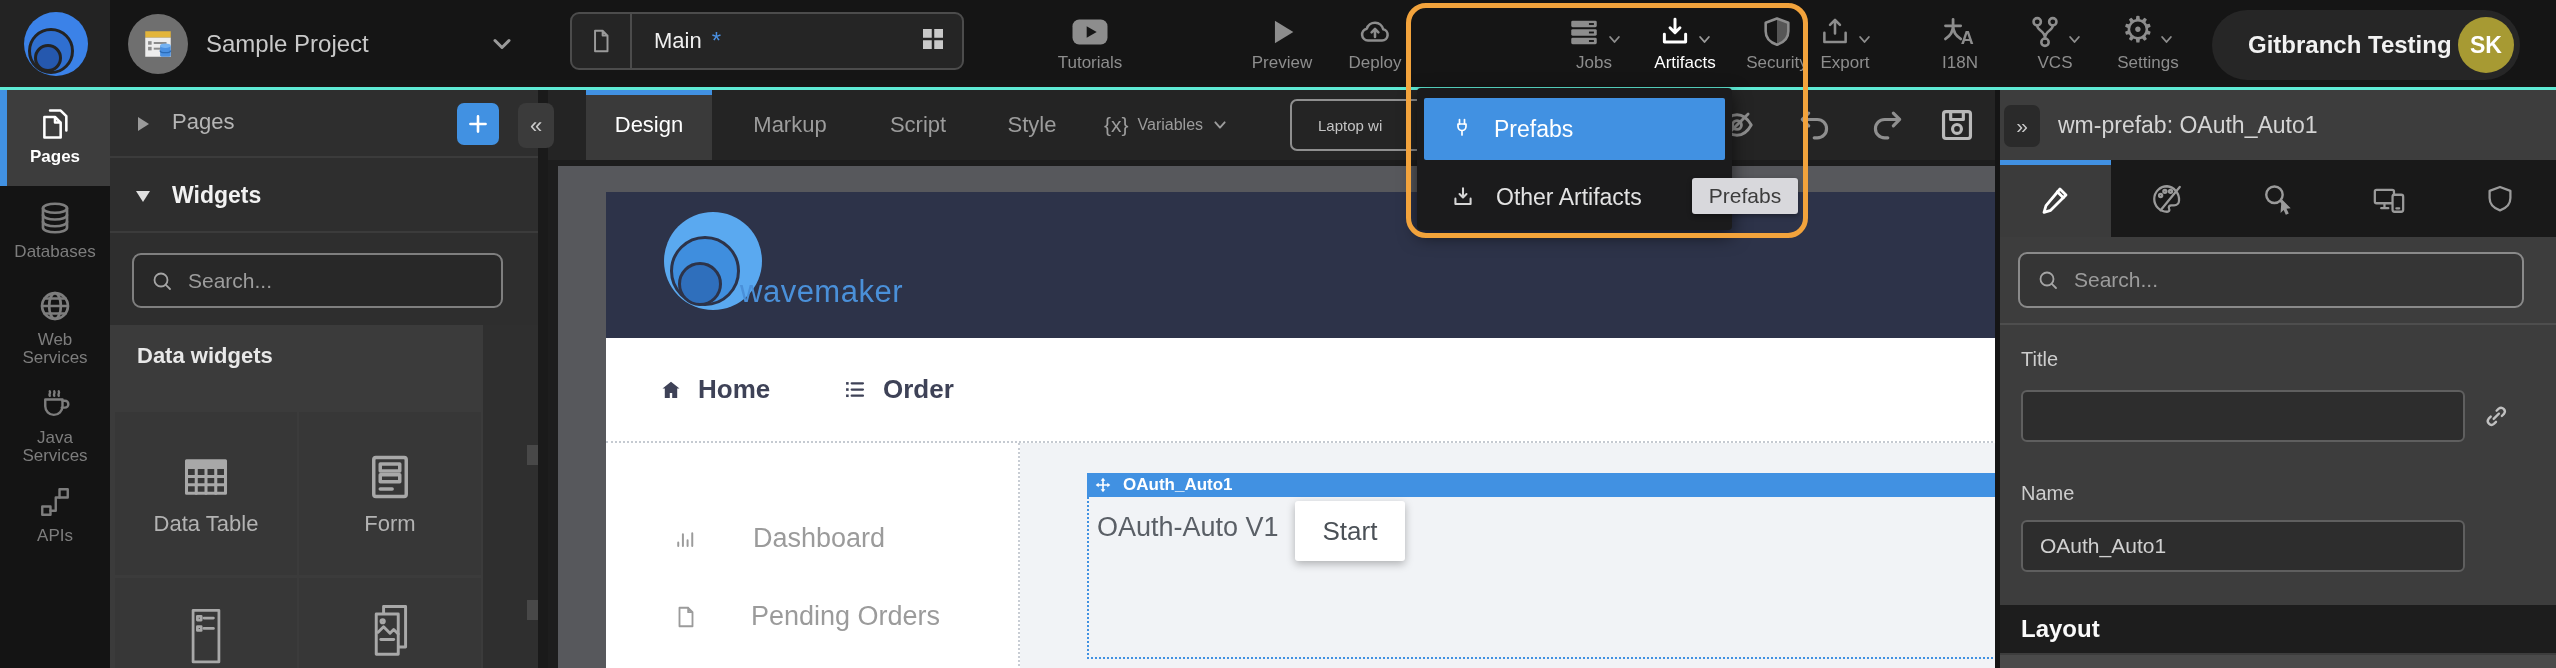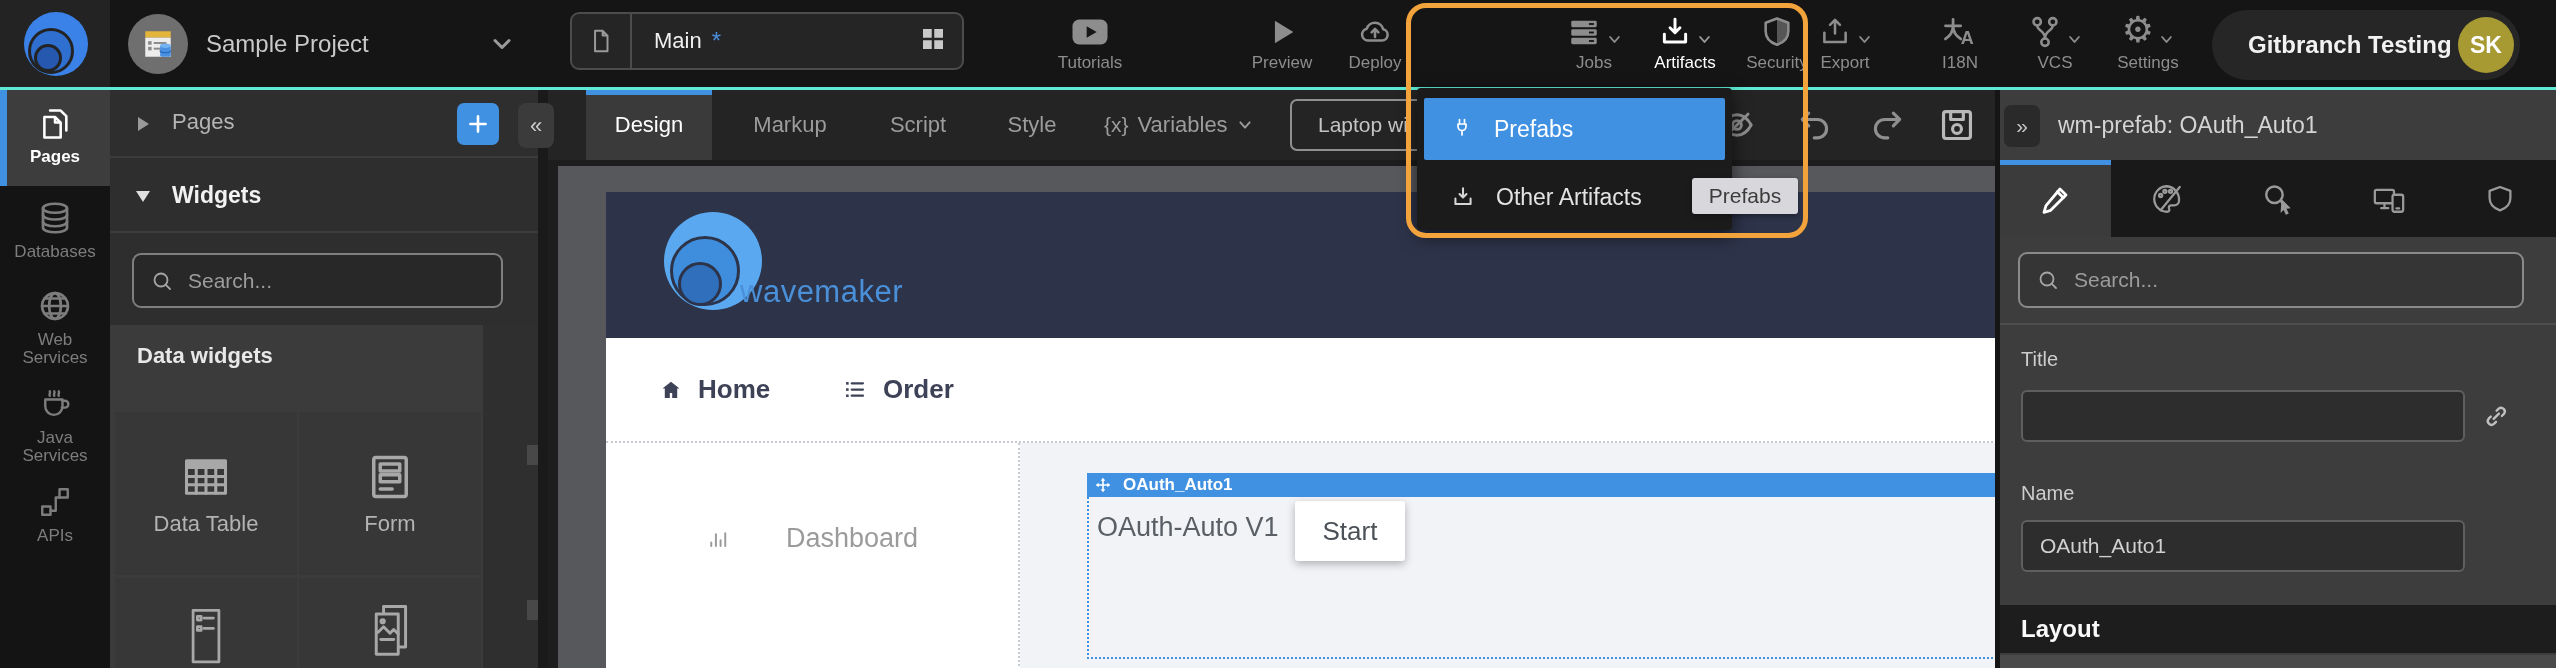--- a/index.html
+++ b/index.html
@@ -35,21 +35,21 @@
   .ctab.active{background:#3a3a3a;color:#fff}
   .ctab.active .tbar{position:absolute;left:0;top:0;width:100%;height:5px;background:var(--accent,#4191e2)}
   .icobtn{position:absolute;top:14px;width:42px;height:42px;display:flex;align-items:center;justify-content:center;color:#8f8f8f;cursor:pointer}
   #cbody{position:absolute;left:548px;top:160px;width:1447px;height:508px;background:#1d1d1d;z-index:4;overflow:hidden}
   #cmargin{position:absolute;left:10px;top:6px;width:1437px;height:502px;background:#57585c}
   #appheader{position:absolute;left:48px;top:26px;width:1399px;height:146px;background:var(--navy,#2d3349)}
   #appnav{position:absolute;left:48px;top:172px;width:1399px;height:105px;background:#ffffff;border-bottom:2px dotted #c5cad1}
   .anav{position:absolute;top:0;height:103px;display:flex;align-items:center;gap:15px;color:#3e4257;font-size:26px;font-weight:700;cursor:pointer}
   #appcontent{position:absolute;left:48px;top:277px;width:1399px;height:231px;background:#f1f3f6}
   #appmenu{position:absolute;left:0;top:0;width:414px;height:231px;background:#fff;border-right:2px dotted #c8cdd4}
-  .amenu{position:absolute;left:0;width:414px;display:flex;align-items:center;gap:52px;color:#9b9b9b;font-size:27px;cursor:pointer;padding-left:100px}
+  .amenu{position:absolute;left:0;width:414px;display:flex;align-items:center;gap:52px;color:#9b9b9b;font-size:27px;cursor:pointer;padding-left:67px}
   
   #wgbar{position:absolute;left:481px;top:30px;width:918px;height:24px;background:var(--accent,#4191e2);display:flex;align-items:center;gap:12px;padding-left:8px;color:#fff;cursor:move}
   #wgbox{position:absolute;left:481px;top:54px;width:918px;height:162px;border-left:2px dotted var(--accent,#4191e2);border-bottom:2px dotted var(--accent,#4191e2)}
   #startbtn{position:absolute;left:206px;top:4px;width:110px;height:60px;background:#fff;border-radius:3px;box-shadow:0 3px 8px rgba(0,0,0,.28);display:flex;align-items:center;justify-content:center;font-size:26px;color:#4b5157;cursor:pointer}
   
   #inspector{position:absolute;left:2000px;top:90px;width:556px;height:578px;background:#3d3d3d;z-index:6}
   #itabs{position:absolute;left:0;top:70px;width:556px;height:77px;background:#191919;display:flex}
   .itab{flex:1;display:flex;align-items:center;justify-content:center;color:#9a9a9a;position:relative;cursor:pointer}
   .itab.active{background:#3b3b3b;color:#fff}
   .itab.active .tbar{position:absolute;left:0;top:0;width:100%;height:5px;background:var(--accent,#4191e2)}
@@ -346,27 +346,27 @@
       <span>Markup</span>
     </div>
   <div class="ctab" style="left:318px;width:104px">
       <span>Script</span>
     </div>
   <div class="ctab" style="left:436px;width:96px">
       <span>Style</span>
     </div>
   <div class="abs" style="left:556px;top:0;height:70px;display:flex;align-items:center;gap:9px;color:#9c9c9c">
     <span style="font-size:21px">{x}</span>
-    <span style="font-size:22px">Variables</span>
+    <span style="font-size:16px">Variables</span>
     <svg class="ic" width="16" height="16" viewBox="0 0 24 24" style="stroke-width:2.8">
         <path d="M5 8l7 8 7-8"></path>
       </svg>
   </div>
   <div class="abs" style="left:742px;top:9px;width:140px;height:52px;border:2px solid #8f8f8f;border-radius:7px;display:flex;align-items:center;padding-left:26px;overflow:hidden">
-    <span style="font-size:21px;color:#c4c4c4;white-space:nowrap">Laptop wi</span>
+    <span style="font-size:15px;color:#c4c4c4;white-space:nowrap">Laptop wi</span>
   </div>
   <div class="icobtn" style="left:1168px">
     <svg class="ic" width="38" height="38" viewBox="0 0 24 24">
         <path d="M3 12c2.5-4.5 6-6.5 9-6.5s6.5 2 9 6.5c-2.5 4.5-6 6.5-9 6.5s-6.5-2-9-6.5z"></path>
         <circle cx="12" cy="12" r="2.8"></circle>
         <path d="M5 19 19 5"></path>
       </svg>
   </div>
   <div class="icobtn" style="left:1246px">
     <svg class="ic" width="38" height="38" viewBox="0 0 24 24" style="stroke-width:2">
@@ -416,20 +416,26 @@
         <span>Order</span>
       </div>
     </div>
     <div id="appcontent">
       <div id="appmenu">
         <div class="amenu" style="top:80px">
           <svg class="ic" width="28" height="28" viewBox="0 0 24 24" style="stroke-width:1.7">
               <path d="M4.5 18v-3M8.5 18V8M12.5 18v-5M16.5 18V7"></path>
             </svg>
           <span>Dashboard</span>
+        </div>
+        <div class="amenu" style="top:158px">
+          <svg class="ic" width="26" height="26" viewBox="0 0 24 24" style="stroke-width:1.7">
+              <path d="M6 3.5h8l4 4V20.5H6z M14 3.5v4h4"></path>
+            </svg>
+          <span>Pending Orders</span>
         </div>
       </div>
       <div id="wgbar">
         <svg width="16" height="16" viewBox="0 0 24 24">
             <g fill="currentColor">
               <polygon points="12,1 8.5,5.5 15.5,5.5"></polygon>
               <polygon points="12,23 8.5,18.5 15.5,18.5"></polygon>
               <polygon points="1,12 5.5,8.5 5.5,15.5"></polygon>
               <polygon points="23,12 18.5,8.5 18.5,15.5"></polygon>
             </g>

